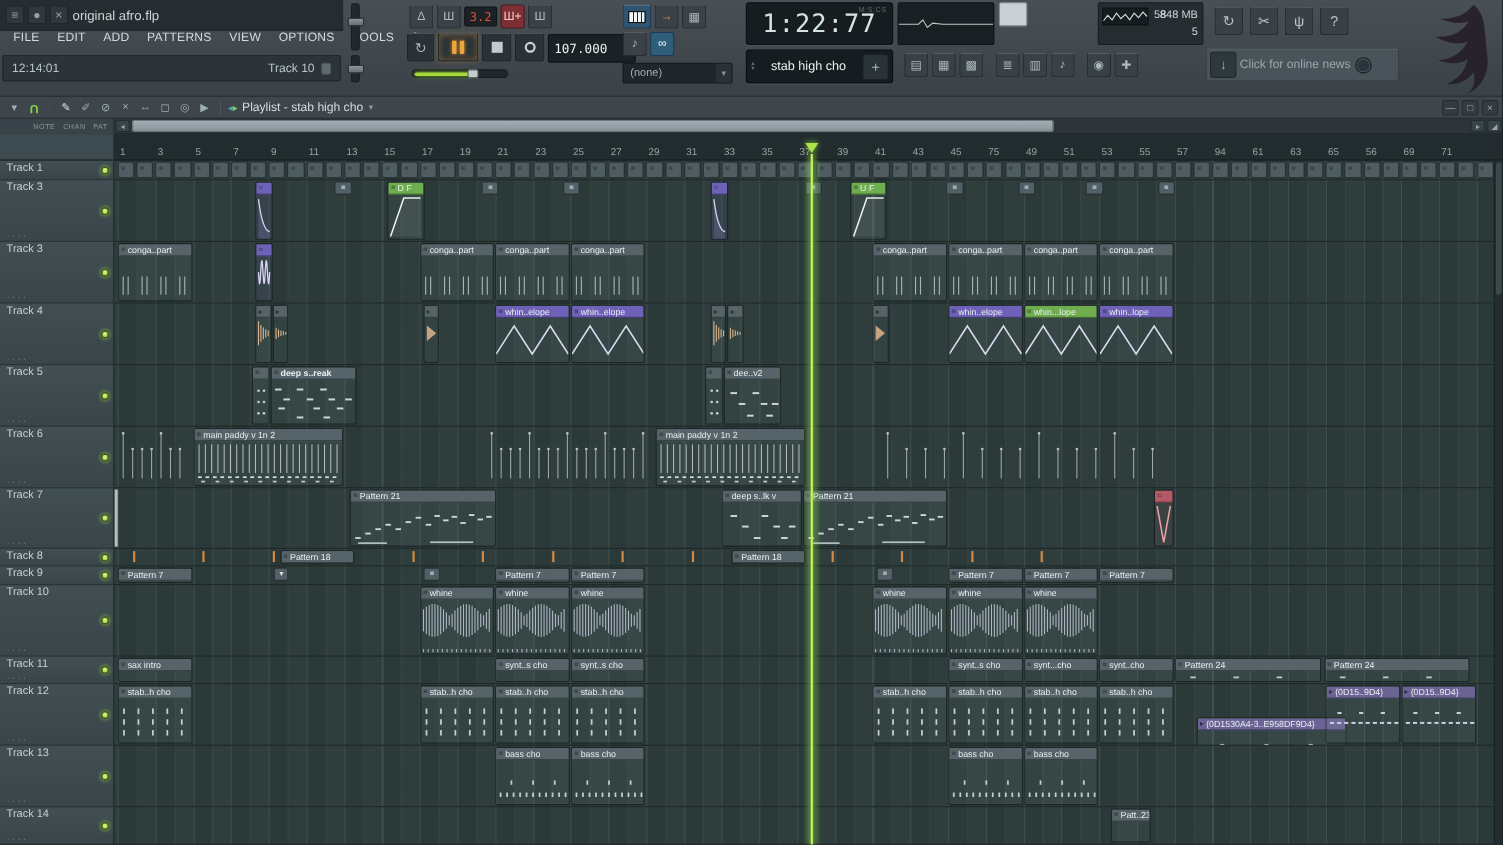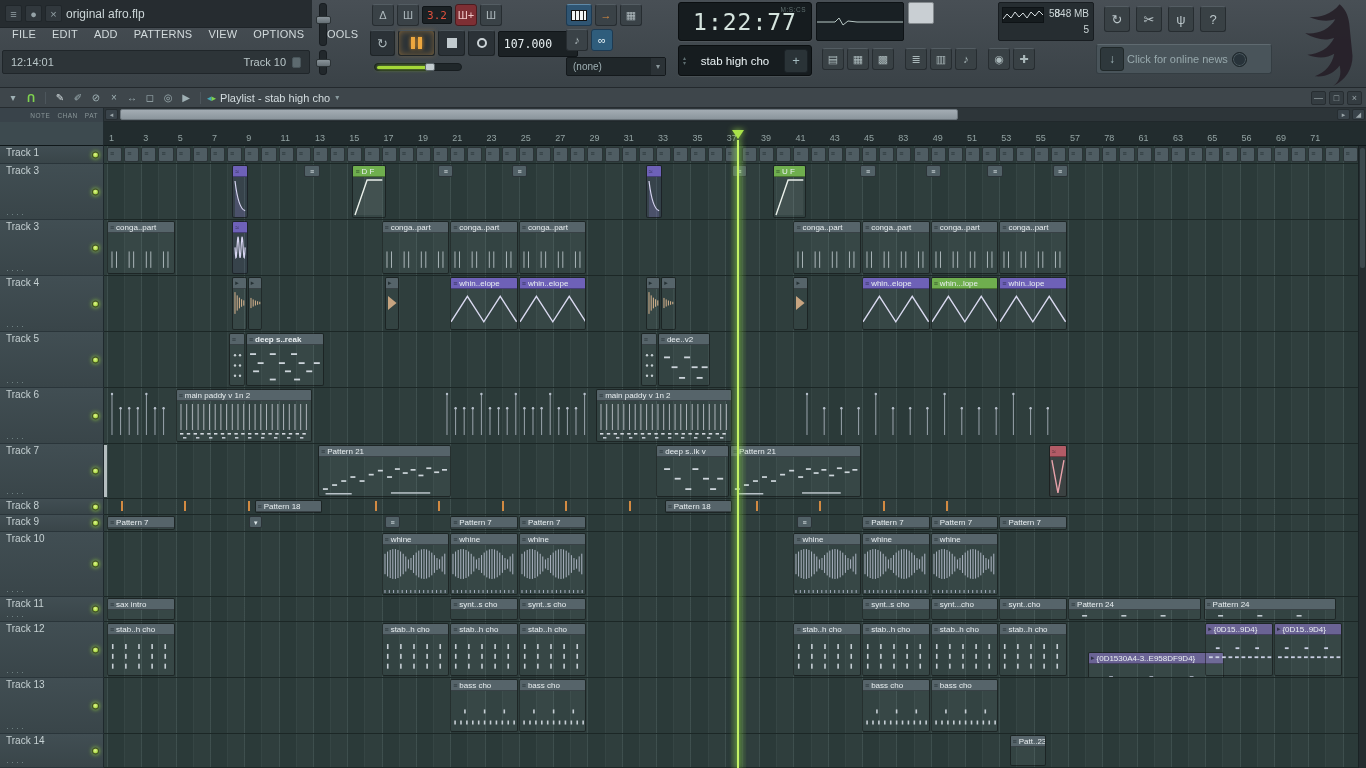--- a/index.html
+++ b/index.html
@@ -406,27 +406,27 @@
             <span class="rnum" style="left: 451.16px;">27</span>
             <span class="rnum" style="left: 485.48px;">29</span>
             <span class="rnum" style="left: 519.8px;">31</span>
             <span class="rnum" style="left: 554.12px;">33</span>
             <span class="rnum" style="left: 588.44px;">35</span>
             <span class="rnum" style="left: 622.76px;">37</span>
             <span class="rnum" style="left: 657.08px;">39</span>
             <span class="rnum" style="left: 691.4px;">41</span>
             <span class="rnum" style="left: 725.72px;">43</span>
             <span class="rnum" style="left: 760.04px;">45</span>
-            <span class="rnum" style="left: 794.36px;">83</span>
+            <span class="rnum" style="left: 794.36px;">75</span>
             <span class="rnum" style="left: 828.68px;">49</span>
             <span class="rnum" style="left: 863px;">51</span>
             <span class="rnum" style="left: 897.32px;">53</span>
             <span class="rnum" style="left: 931.64px;">55</span>
             <span class="rnum" style="left: 965.96px;">57</span>
-            <span class="rnum" style="left: 1000.28px;">78</span>
+            <span class="rnum" style="left: 1000.28px;">94</span>
             <span class="rnum" style="left: 1034.6px;">61</span>
             <span class="rnum" style="left: 1068.92px;">63</span>
             <span class="rnum" style="left: 1103.24px;">65</span>
             <span class="rnum" style="left: 1137.56px;">56</span>
             <span class="rnum" style="left: 1171.88px;">69</span>
             <span class="rnum" style="left: 1206.2px;">71</span>
           </div>
       </div>
       <div id="tracks">
           <div class="trow" style="height: 18px;">

